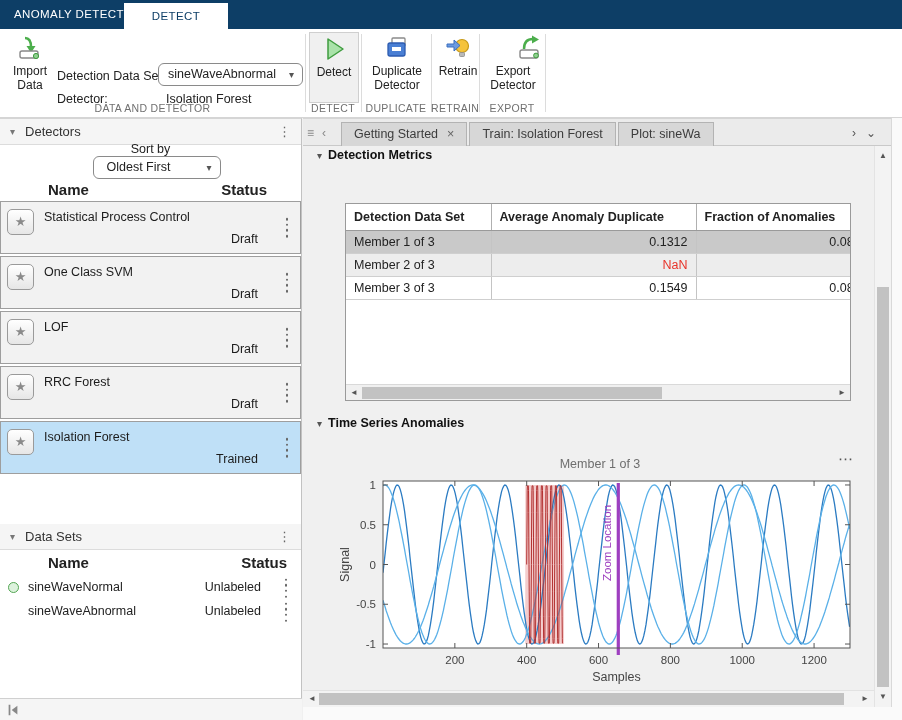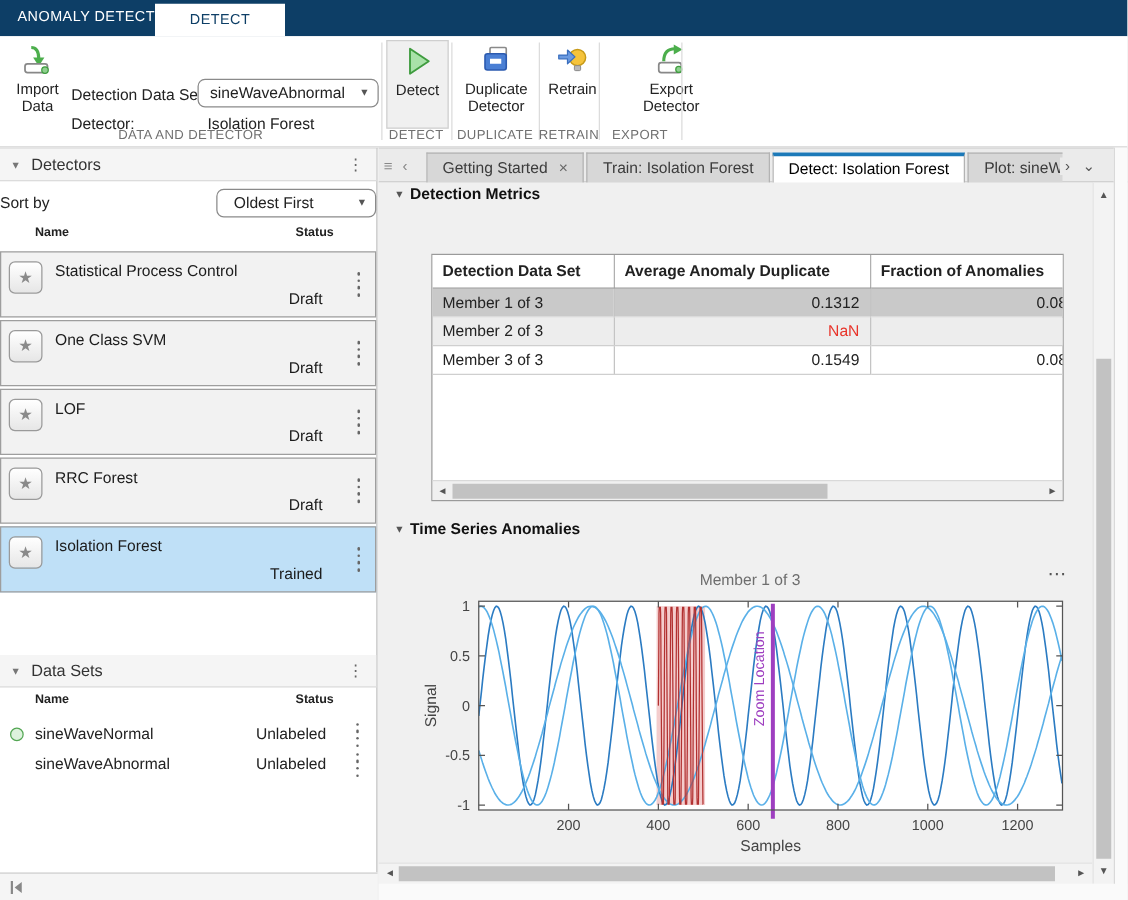--- a/index.html
+++ b/index.html
@@ -29,25 +29,25 @@
   .combo { position:absolute; left:158px; top:34px; width:145px; height:23px; border:1px solid #8a8a8a;
            border-radius:6px; background:#fff; font-size:12.5px; line-height:21px; padding-left:9px; }
   .combo .arrow { position:absolute; right:8px; top:0; color:#555; font-size:10px; line-height:21px; }
   
   .leftpanel { position:absolute; left:0; top:118px; width:302px; height:580px; background:#fff;
                border-right:1px solid #c2c2c2; border-top:1px solid #d5d5d5; }
   .panelhdr { height:26px; background:#f5f5f5; border-bottom:1px solid #dcdcdc; display:flex;
               align-items:center; padding:0 10px; font-size:13px; color:#333; }
   .panelhdr .tri { color:#777; font-size:10px; margin-right:10px; }
   .panelhdr .kebab { margin-left:auto; color:#666; font-size:13px; }
-  .sortrow { height:34px; display:flex; align-items:center; justify-content:space-between; font-size:12.5px; }
+  .sortrow { height:34px; display:flex; align-items:center; justify-content:flex-end; font-size:12.5px;flex-direction:column; }
   .sortdd { position:relative; width:128px; height:23px; border:1px solid #8a8a8a; border-radius:6px;
             background:#fff; line-height:21px; padding-left:13px; margin-left:12px; }
   .sortdd .arrow { position:absolute; right:8px; top:0; color:#555; font-size:10px; line-height:21px; }
-  .colsrow { height:22px; position:relative; font-weight:bold; font-size:10px; }
+  .colsrow { height:22px; position:relative; font-weight:bold; font-size:15px;margin-left:20px; }
   .colsrow .cname { position:absolute; left:28px; top:2px; }
   .colsrow .cstatus { position:absolute; right:34px; top:2px; }
   .card { position:relative; height:53px; background:#f2f2f2; border:1px solid #9e9e9e; margin-bottom:2px; }
   .card.selected { background:#bfe0f7; }
   .card .starbtn { position:absolute; left:6px; top:7px; width:27px; height:26px; border:1px solid #9a9a9a;
                    border-radius:5px; background:linear-gradient(#ffffff,#e6e6e6); color:#8a8a8a;
                    font-size:13px; text-align:center; line-height:24px; }
   .card .cname { position:absolute; left:43px; top:8px; font-size:12.5px; color:#1c1c1c; }
   .card .cstatus { position:absolute; right:42px; bottom:7px; font-size:12.5px; color:#1c1c1c; }
   .kebabdots { display:flex; flex-direction:column; align-items:center; }
@@ -168,21 +168,21 @@
       <circle cx="17" cy="11" r="6.5" fill="#f5c33b" stroke="#c79a18" stroke-width="1.2"></circle>
       <rect x="14.5" y="17.5" width="5" height="4" rx="1" fill="#b9b9b9" stroke="#8a8a8a" stroke-width="0.8"></rect>
       <path d="M2,9 L9,9 L9,5 L15,10.5 L9,16 L9,12 L2,12 Z" fill="#6b9ae0" stroke="#3a6fbf" stroke-width="1" stroke-linejoin="round"></path>
     </svg>
     <span class="rlabel">Retrain</span>
   </div>
   <div class="seclabel" style="left:431px;width:48px;">RETRAIN</div>
 
   <div class="vsep" style="left:479px;"></div>
 
-  <div class="rbtn" style="left:507px;width:60px;">
+  <div class="rbtn" style="left:483px;width:60px;align-items:flex-end;">
     <svg width="26" height="26" viewBox="0 0 26 26">
       <rect x="3" y="15" width="18" height="8" rx="2" fill="#fff" stroke="#888" stroke-width="1.4"></rect>
       <path d="M7,14 Q7,4 16,4" fill="none" stroke="#4cae4c" stroke-width="2.5"></path>
       <polygon points="15,0.5 22,4.5 15,8.5" fill="#4cae4c"></polygon>
       <circle cx="19" cy="20.5" r="2.4" fill="#8fd08f" stroke="#3f9c3f"></circle>
     </svg>
     <span class="rlabel">Export Detector</span>
   </div>
   <div class="seclabel" style="left:479px;width:66px;">EXPORT</div>
 
@@ -306,21 +306,20 @@
 </div>
 
 <div class="docbar">
   <div class="lefticons">
     <span>≡</span>
     <span>‹</span>
   </div>
   <div class="dtabs">
       <div class="dtab"><span>Getting Started</span><span class="close">×</span></div>
       <div class="dtab"><span>Train: Isolation Forest</span></div>
-      <div class="dtab active"><span>Detect: Isolation Forest</span></div>
       <div class="dtab"><span>Plot: sineWa</span></div>
     </div>
   <div class="righticons">
     <span>›</span>
     <span>⌄</span>
     <span>⋮</span>
   </div>
 </div>
 
 <div class="doccontent">

